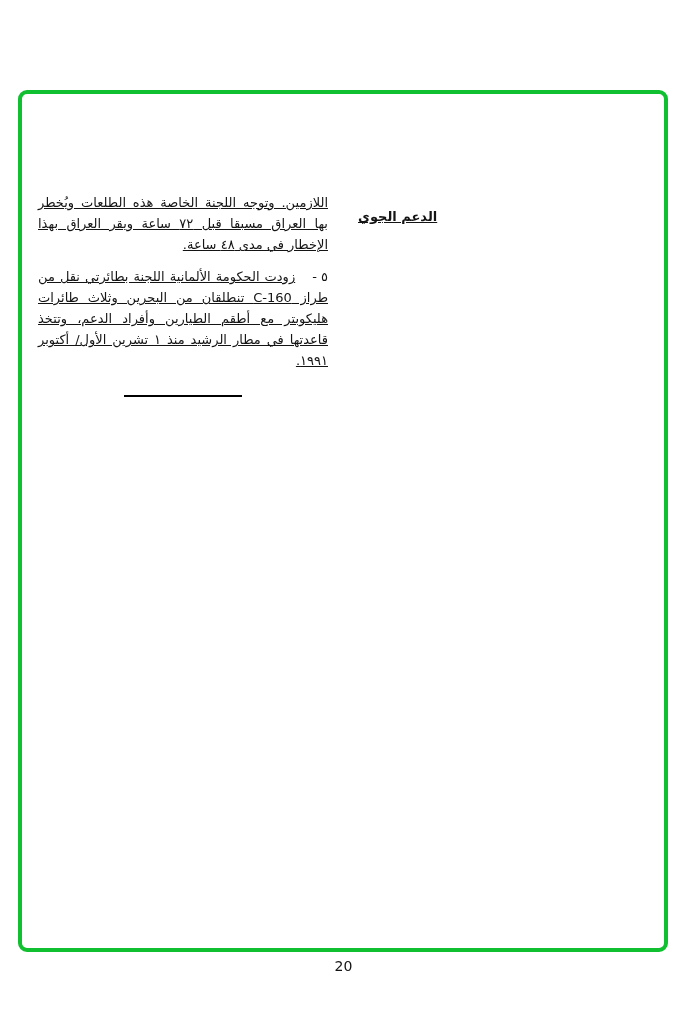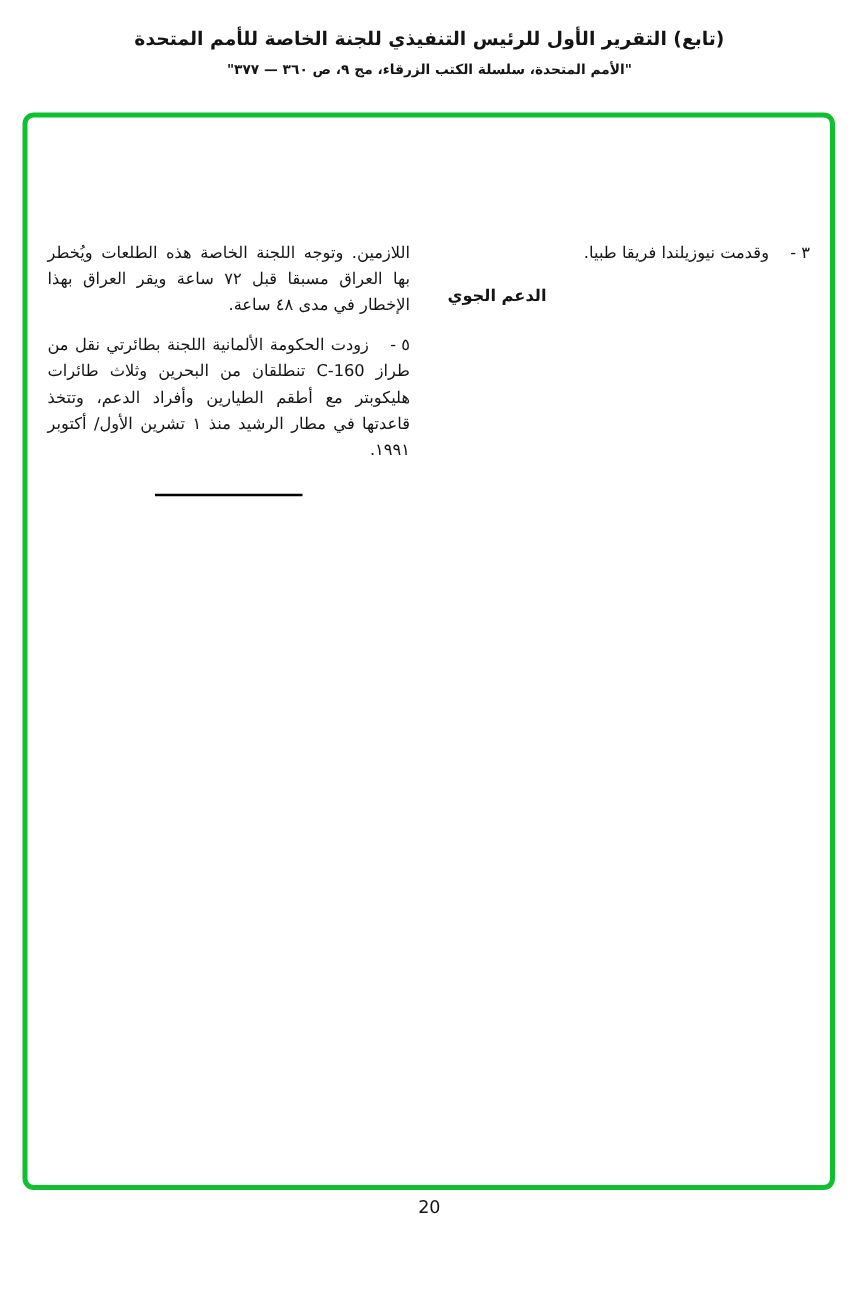--- a/index.html
+++ b/index.html
@@ -47,20 +47,21 @@
     display: flex;
     gap: 30px;
     padding: 98px 16px 0 16px;
   }
   .col {
     flex: 1 1 0;
     font-size: 13px;
     line-height: 1.62;
     text-align: justify;
     direction: rtl;
+    text-decoration: underline;
   }
   .para { margin-bottom: 11px; }
   .marker {
     display: inline-block;
     margin-left: 17px;
     white-space: nowrap;
   }
   .section-heading {
     font-size: 13px;
     font-weight: bold;
@@ -81,30 +82,25 @@
     text-align: center;
     font-size: 14px;
     direction: rtl;
   }
 </style>
 </head>
 <body>
 
 <div class="page">
 
-  <header class="page-header">
-    <div class="title">(تابع) التقرير الأول للرئيس التنفيذي للجنة الخاصة للأمم المتحدة</div>
-    <div class="subtitle">"الأمم المتحدة، سلسلة الكتب الزرقاء، مج ٩، ص ٣٦٠ — ٣٧٧"</div>
-  </header>
 
   <div class="green-box">
     <div class="columns">
 
       <div class="col">
-        <p class="para"><span class="marker">٣ -</span><span>وقدمت نيوزيلندا فريقا طبيا.</span></p>
 
         <h3 class="section-heading">الدعم الجوي</h3>
 
       </div>
 
       <div class="col">
         <p class="para">اللازمين. وتوجه اللجنة الخاصة هذه الطلعات ويُخطر بها العراق مسبقا قبل ٧٢ ساعة ويقر العراق بهذا الإخطار في مدى ٤٨ ساعة.</p>
 
         <p class="para"><span class="marker">٥ -</span><span>زودت الحكومة الألمانية اللجنة بطائرتي نقل من طراز C-160 تنطلقان من البحرين وثلاث طائرات هليكوبتر مع أطقم الطيارين وأفراد الدعم، وتتخذ قاعدتها في مطار الرشيد منذ ١ تشرين الأول/ أكتوبر ١٩٩١.</span></p>
 

